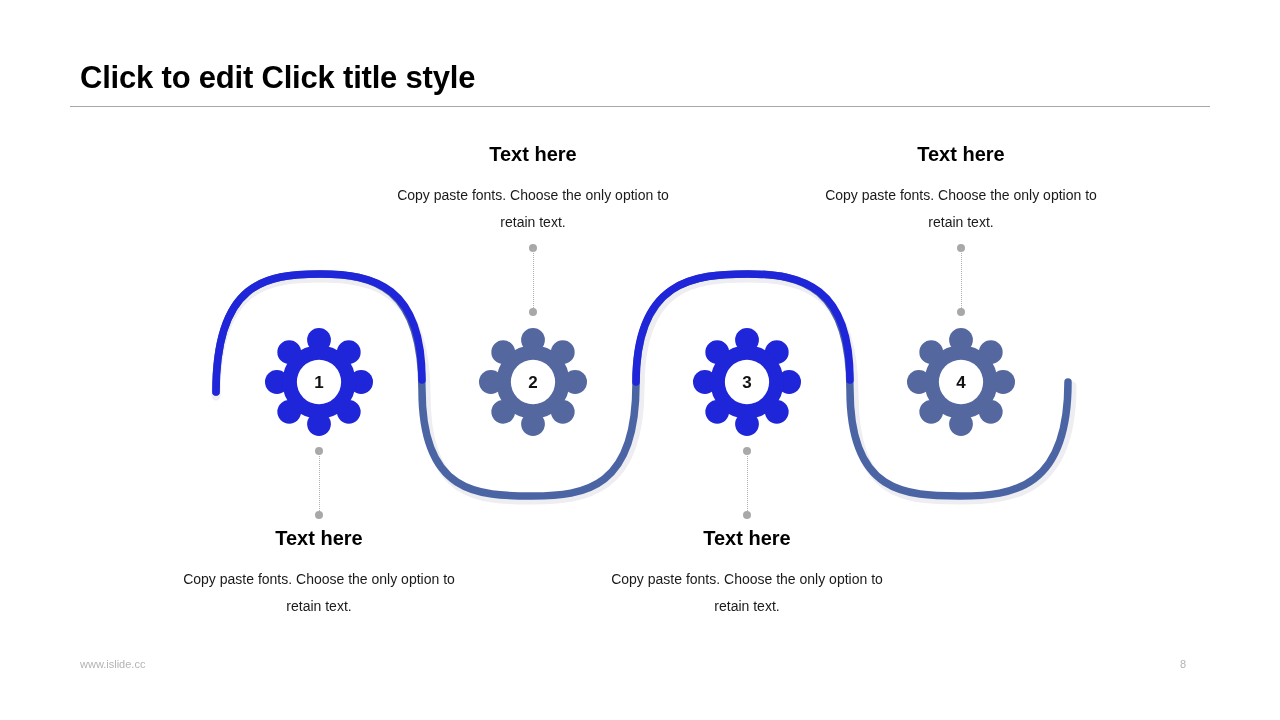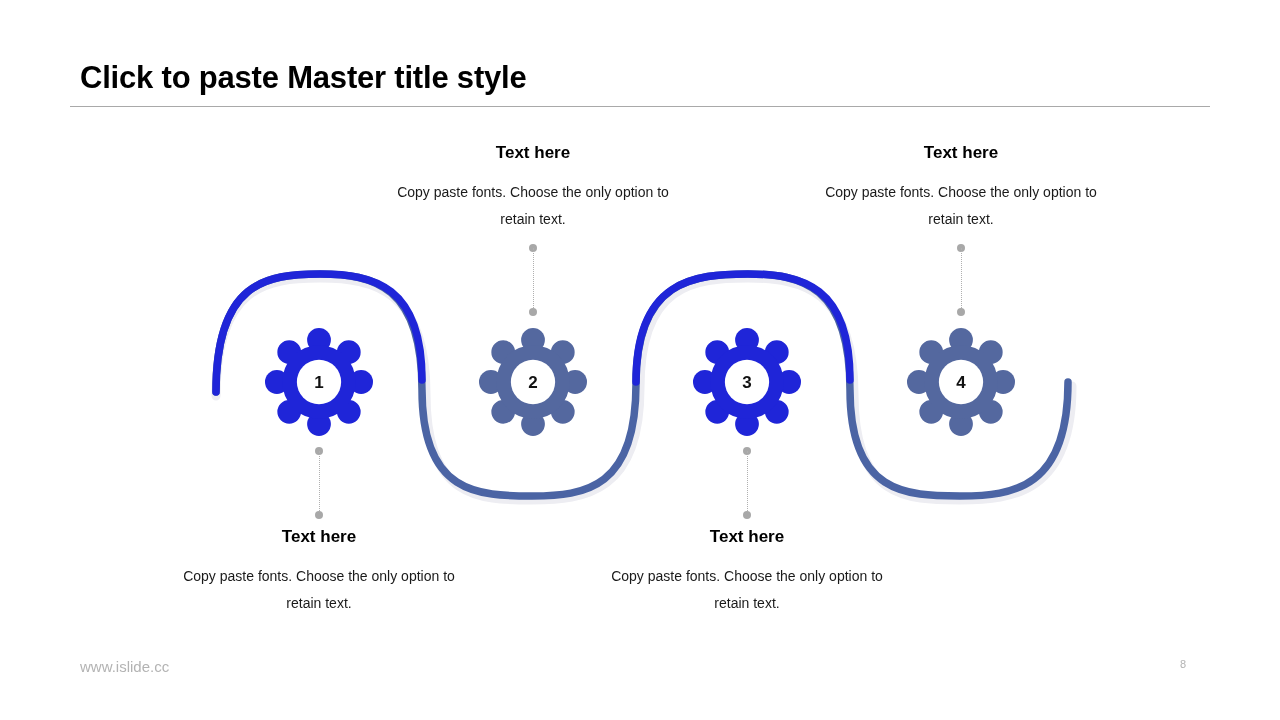--- a/index.html
+++ b/index.html
@@ -99,54 +99,54 @@
   .connector .dot.top { top: 0; }
   .connector .dot.bottom { bottom: 0; }
 
   
   .textblock {
     position: absolute;
     width: 300px;
     text-align: center;
   }
   .tb-head {
-    font-size: 17px;
+    font-size: 20px;
     font-weight: bold;
     color: #000000;
     margin-bottom: 16px;
   }
   .tb-body {
     font-size: 14px;
     font-weight: normal;
     color: #1a1a1a;
     line-height: 1.95;
   }
 
   
   .footer-url {
     position: absolute;
     left: 80px;
     top: 658px;
-    font-size: 15px;
+    font-size: 11px;
     color: #b3b3b3;
   }
   .footer-page {
     position: absolute;
     left: 1180px;
     top: 658px;
     width: 30px;
     text-align: left;
     font-size: 11px;
     color: #b3b3b3;
   }
 </style>
 </head>
 <body>
 
-<div class="slide-title">Click to paste Master title style</div>
+<div class="slide-title">Click to edit Click title style</div>
 <div class="title-rule"></div>
 
 <div class="diagram">
 
   <svg class="curve-svg" viewBox="0 0 1280 720">
 
     <g>
       <path d="M 216,396 C 216,286 266,278 320,278 C 374,278 426,290 426,394
                C 426,498 478,500 532,500 C 586,500 640,492 640,388
                C 640,284 694,278 748,278 C 802,278 854,290 854,394

